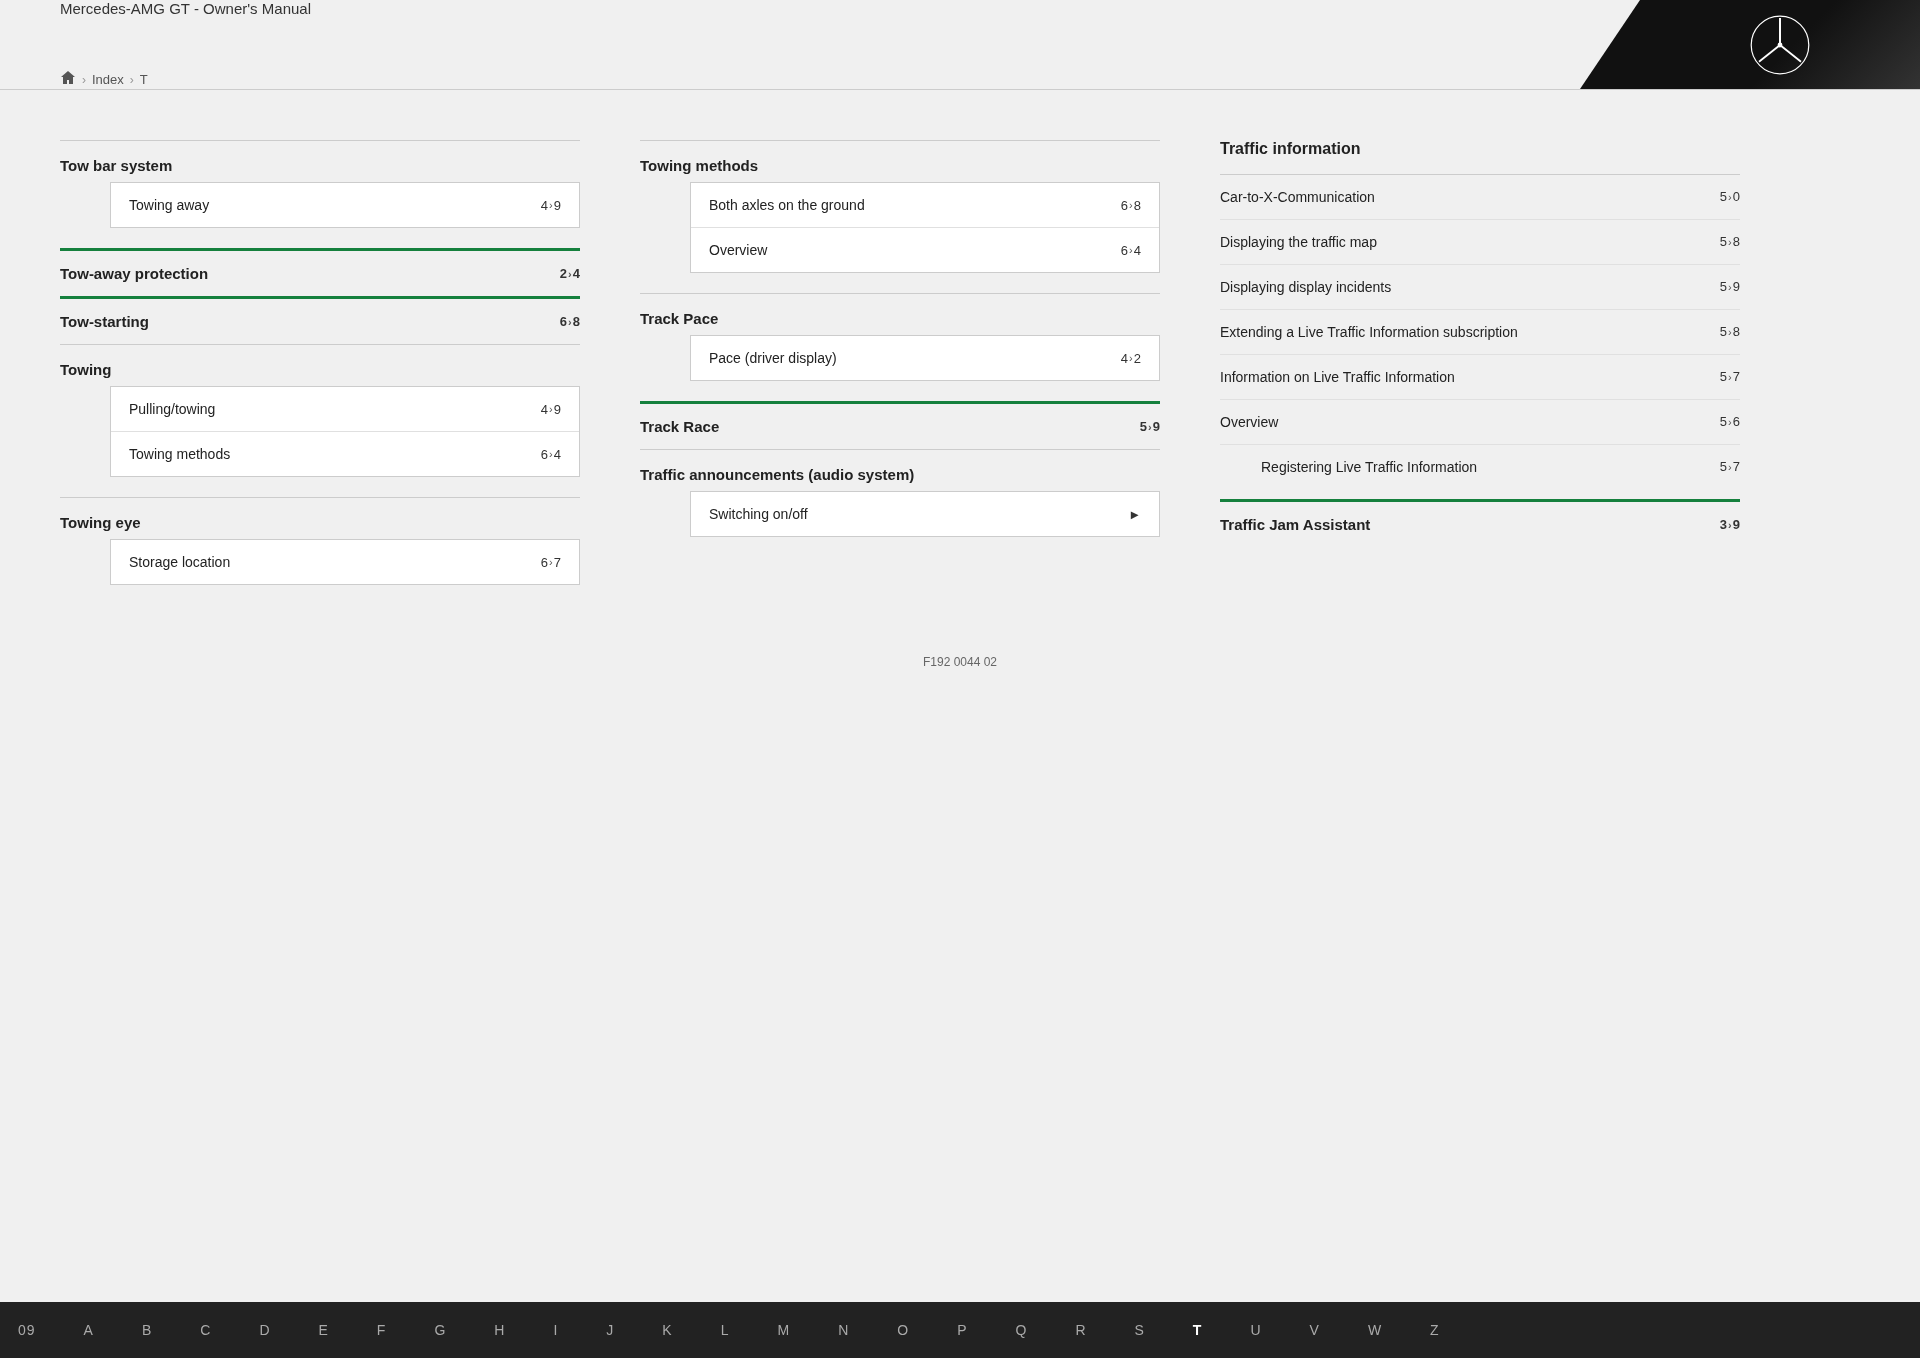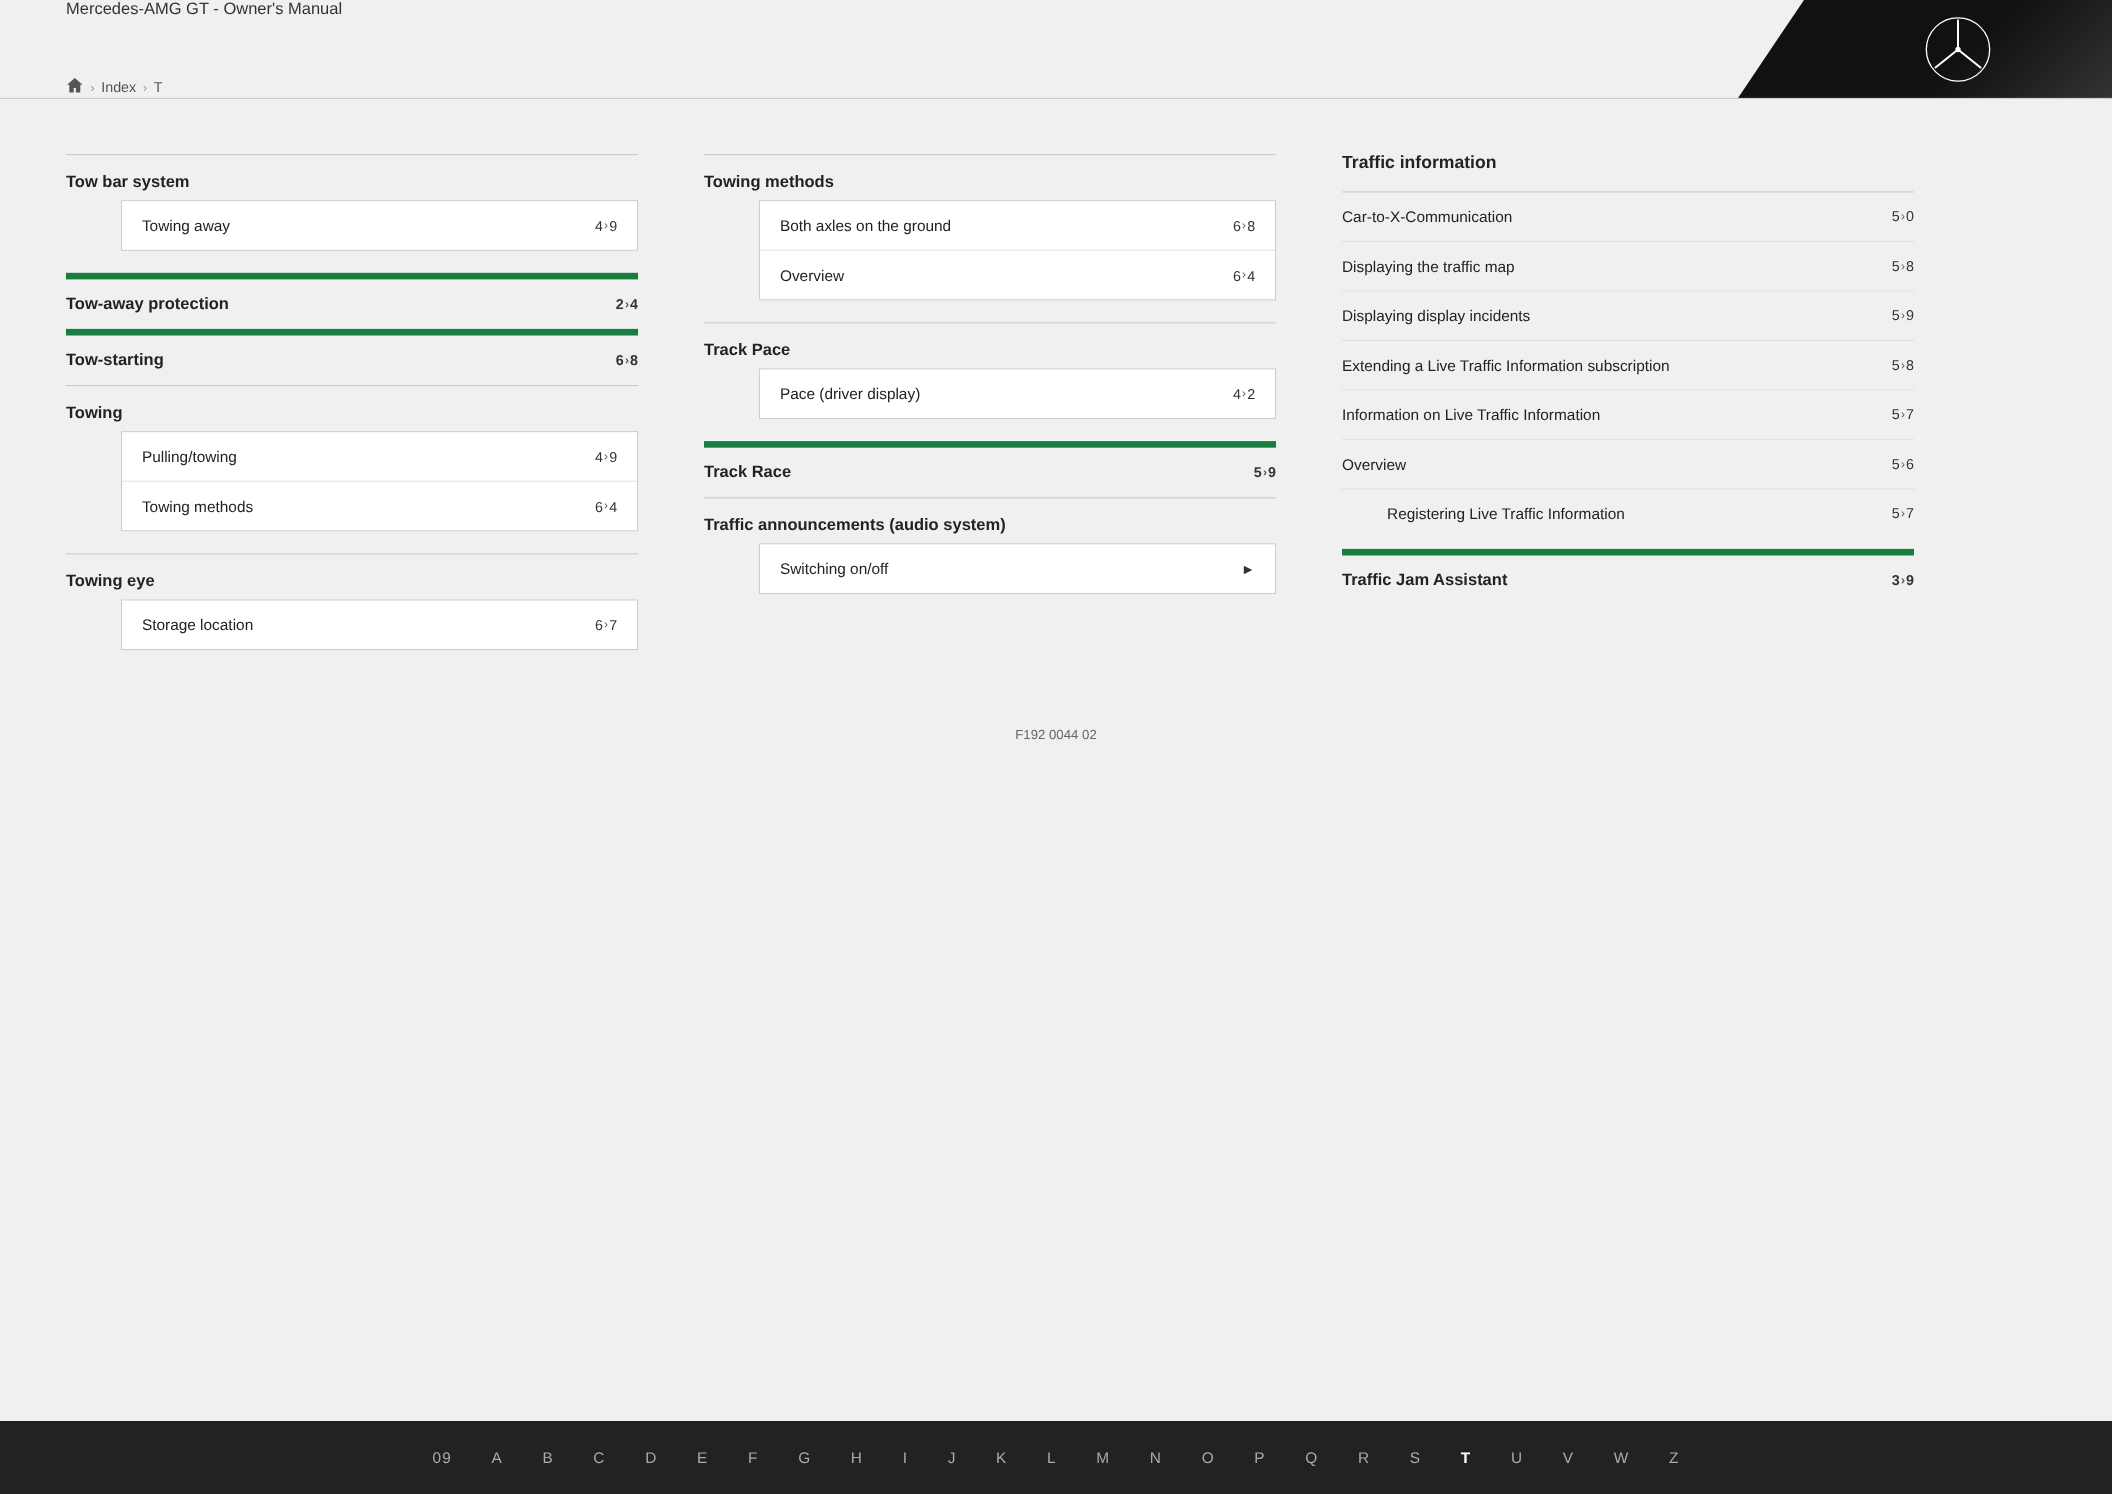--- a/index.html
+++ b/index.html
@@ -96,21 +96,21 @@
     }
     .index-item:last-child {
       border-bottom: none;
     }
 
     .top-level-item {
       display: flex;
       align-items: center;
       justify-content: space-between;
       padding: 14px 0;
-      border-top: 6px solid #15803d;
+      border-top: 3px solid #15803d;
       font-size: 15px;
       font-weight: bold;
       gap: 28px;
     }
 
     .page-ref {
       font-size: 13px;
       color: #333;
       white-space: nowrap;
       display: flex;
@@ -143,23 +143,22 @@
 
     
     .bottom-nav {
       position: fixed;
       bottom: 0;
       left: 0;
       right: 0;
       background: #222;
       display: flex;
       align-items: center;
-      justify-content: center;
-      height: 66px;
-      gap: 0;
+      height: 56px;
+      gap: 12px;
     }
     .bottom-nav-item {
       color: #aaa;
       font-size: 14px;
       padding: 0 18px;
       cursor: pointer;
       letter-spacing: 1px;
       height: 100%;
       display: flex;
       align-items: center;

